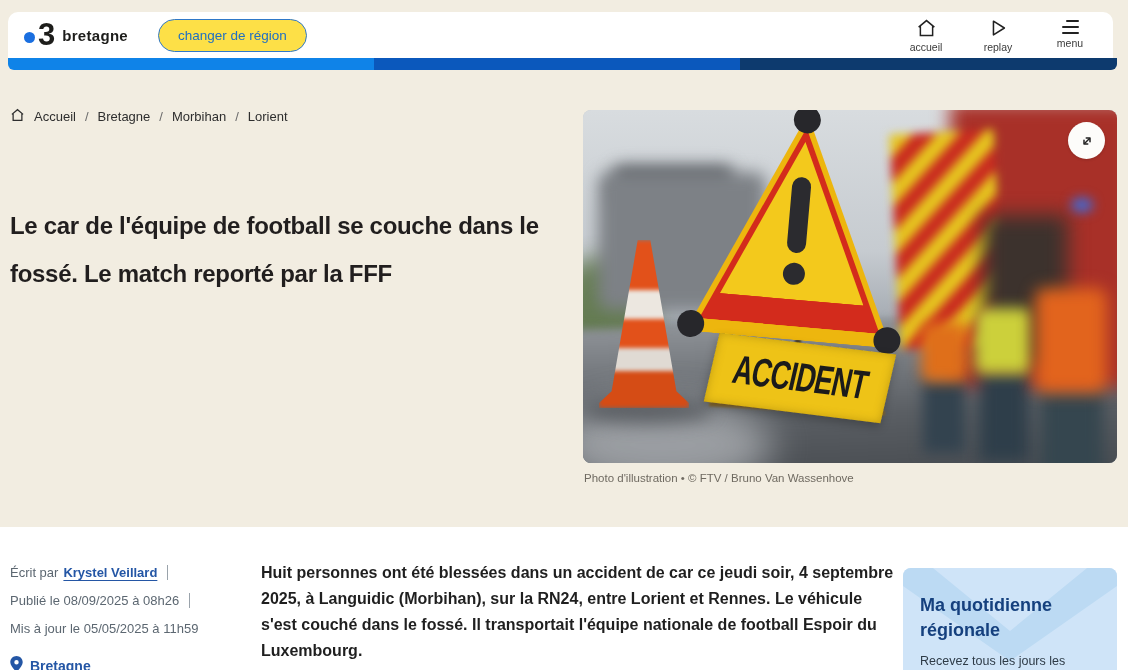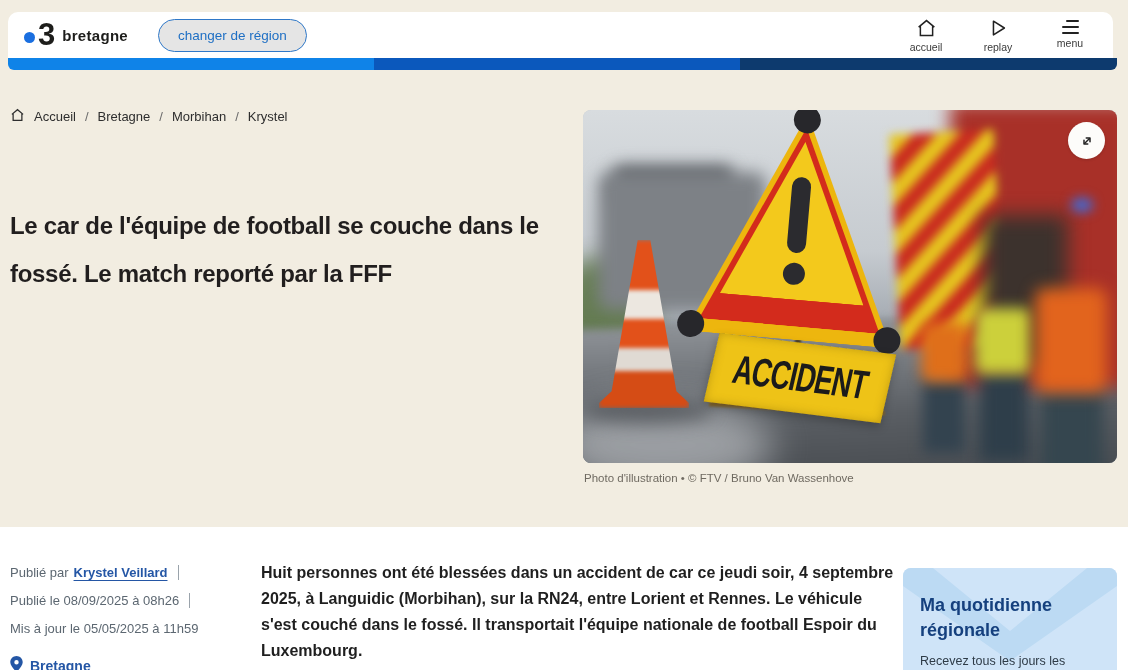--- a/index.html
+++ b/index.html
@@ -15,21 +15,21 @@
   .header-card {
     position:absolute; left:8px; top:12px; width:1105px; height:46px;
     background:#ffffff; border-radius:10px 10px 0 0;
     display:flex; align-items:center; padding:0 20px 0 16px;
   }
   .brand { display:flex; align-items:flex-end; cursor:pointer; }
   .brand-dot { width:11px; height:11px; border-radius:50%; background:#1a6fe0; margin:0 3px 5px 0; }
   .brand-num { font-size:31px; font-weight:800; color:#1d1d1b; line-height:0.85; letter-spacing:-1px; }
   .brand-region { font-size:15px; font-weight:700; color:#1d1d1b; margin:0 0 4px 8px; letter-spacing:.3px; }
   .change-region-btn {
-    margin-left:30px; background:#e5e5e5; border:1.5px solid #2f78c8; color:#1e6fc4;
+    margin-left:30px; background:#fde047; border:1.5px solid #2f78c8; color:#1e6fc4;
     border-radius:19px; padding:8px 19px; font-size:13.5px; font-weight:500;
     font-family:"Liberation Sans", sans-serif; cursor:pointer;
   }
   .header-spacer { flex:1; }
   .hnav { display:flex; gap:26px; }
   .hnav-item { display:flex; flex-direction:column; align-items:center; gap:3px; cursor:pointer; width:46px; }
   .hnav-item svg { display:block; }
   .hnav-label { font-size:10.5px; color:#3a3a3a; }
   .menu-lines { display:flex; flex-direction:column; gap:4px; padding-top:2px; }
   .menu-lines i { display:block; width:17px; height:2.2px; background:#222; border-radius:2px; }
@@ -201,21 +201,21 @@
     <svg width="15" height="14" viewBox="0 0 24 22" fill="none" stroke="#2e2e2e" stroke-width="2">
       <path d="M3 10 L12 2.5 L21 10 M5 8.5 V19.5 H19 V8.5"></path>
     </svg>
   </span>
   <span class="crumb">Accueil</span>
   <span class="sep">/</span>
   <span class="crumb">Bretagne</span>
   <span class="sep">/</span>
   <span class="crumb">Morbihan</span>
   <span class="sep">/</span>
-  <span>Krystel</span>
+  <span>Lorient</span>
 </div>
 
 <h1 class="headline">Le car de l'équipe de football se couche dans le fossé. Le match reporté par la FFF</h1>
 
 <div class="figure">
   <div class="ph sky"></div>
   <div class="ph green-hill"></div>
   <div class="ph road"></div>
   <div class="ph road-glare"></div>
   <div class="ph van-top"></div>
@@ -256,21 +256,21 @@
     </svg>
   </div>
 </div>
 
 <div class="caption">Photo d'illustration • © FTV / Bruno Van Wassenhove</div>
 
 <div class="white-section">
 
   <div class="byline">
     <div class="byline-row">
-      <span>Publié par</span>
+      <span>Écrit par</span>
       <a class="author-link">Krystel Veillard</a>
       <span class="vsep"></span>
     </div>
     <div class="byline-row">
       <span>Publié le 08/09/2025 à 08h26</span>
       <span class="vsep"></span>
     </div>
     <div class="byline-row">
       <span>Mis à jour le 05/05/2025 à 11h59</span>
     </div>

